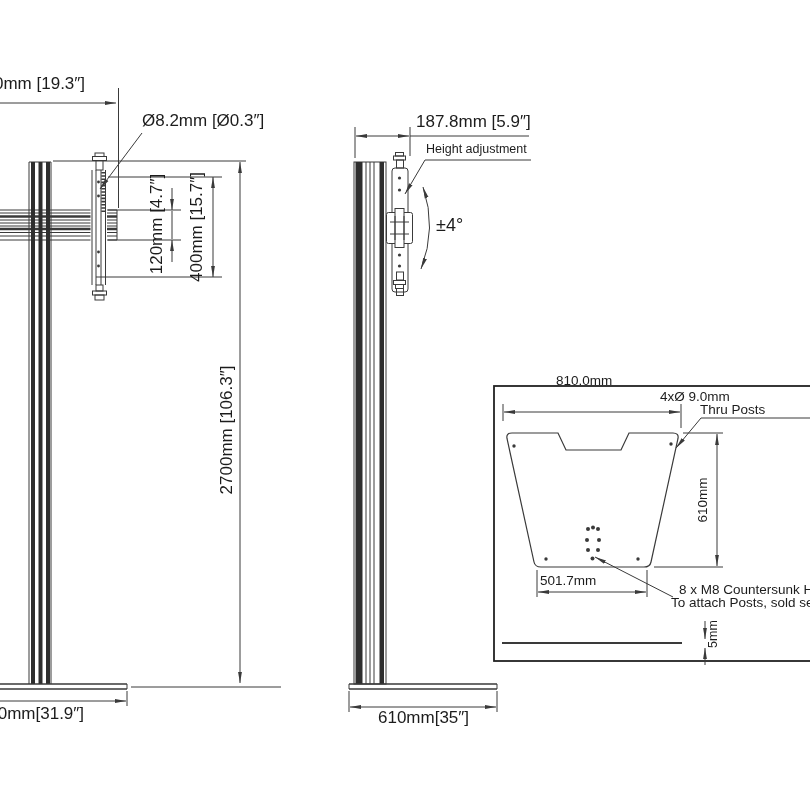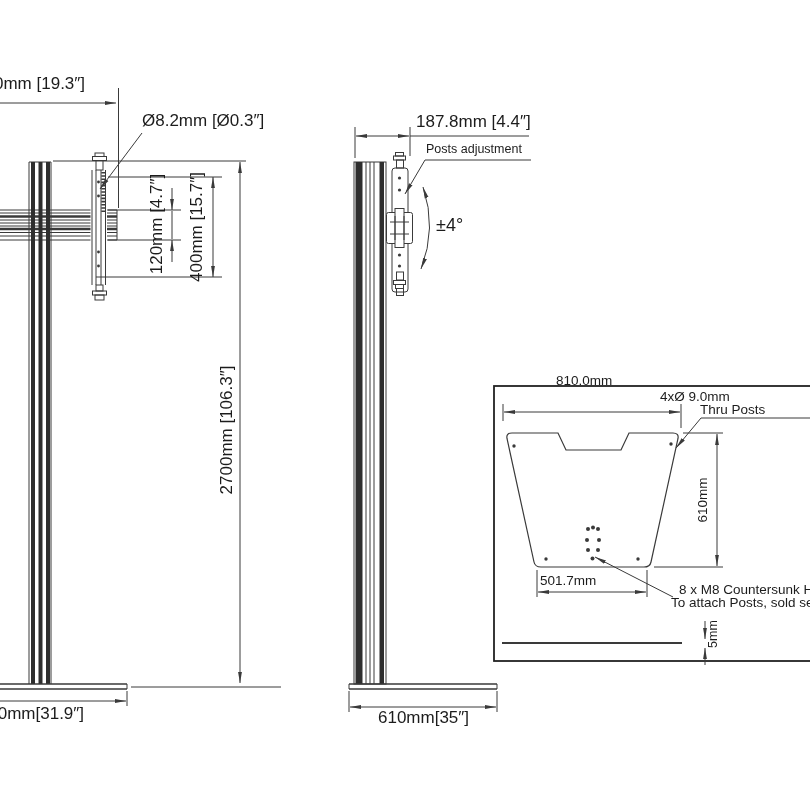--- a/index.html
+++ b/index.html
@@ -213,22 +213,22 @@
     </g>
   </svg>
 
   <div class="lbl fs17" style="left:-6px;top:75px">0mm [19.3″]</div>
   <div class="lbl fs17" style="left:142px;top:112px">Ø8.2mm [Ø0.3″]</div>
   <div class="lbl fs17 rot" style="left:157px;top:224px">120mm [4.7″]</div>
   <div class="lbl fs17 rot" style="left:197px;top:227px">400mm [15.7″]</div>
   <div class="lbl fs17 rot" style="left:227px;top:430px">2700mm [106.3″]</div>
   <div class="lbl fs17" style="left:-7px;top:705px">.0mm[31.9″]</div>
 
-  <div class="lbl fs17" style="left:416px;top:113px">187.8mm [4.4″]</div>
-  <div class="lbl fs12" style="left:426px;top:143px">Posts adjustment</div>
+  <div class="lbl fs17" style="left:416px;top:113px">187.8mm [5.9″]</div>
+  <div class="lbl fs12" style="left:426px;top:143px">Height adjustment</div>
   <div class="lbl fs18" style="left:436px;top:216px">±4°</div>
   <div class="lbl fs17" style="left:378px;top:709px">610mm[35″]</div>
 
   <div class="lbl fs13" style="left:556px;top:374px">810.0mm</div>
   <div class="lbl fs13" style="left:660px;top:390px">4xØ 9.0mm</div>
   <div class="lbl fs13" style="left:700px;top:403px">Thru Posts</div>
   <div class="lbl fs13 rot" style="left:703px;top:500px">610mm</div>
   <div class="lbl fs13" style="left:540px;top:574px">501.7mm</div>
   <div class="lbl fs13" style="left:679px;top:583px">8 x M8 Countersunk Holes</div>
   <div class="lbl fs13" style="left:671px;top:596px">To attach Posts, sold separately</div>

